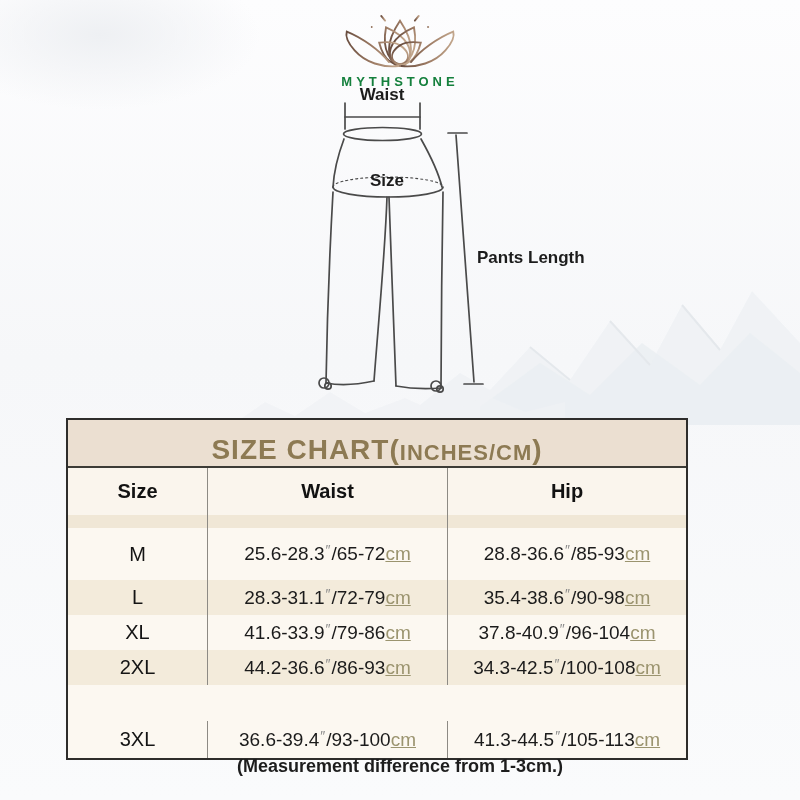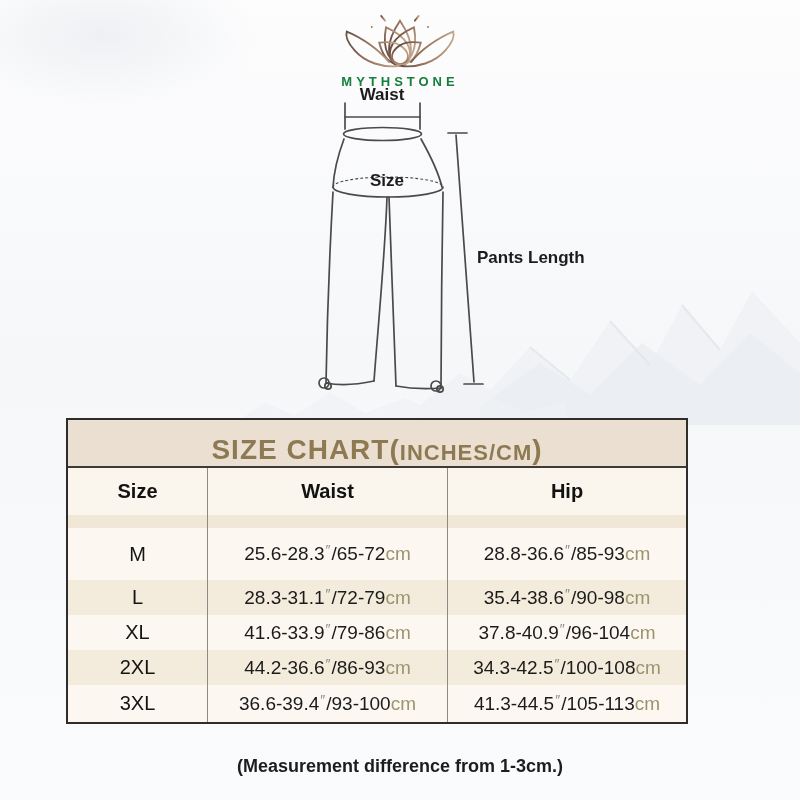--- a/index.html
+++ b/index.html
@@ -42,25 +42,25 @@
   .t-row{display:grid;grid-template-columns:139px 240px 239px;}
   .cell{display:flex;align-items:center;justify-content:center;box-sizing:border-box;}
   .cell + .cell{border-left:1px solid #8d8a84;}
   .colheader-row{height:47px;background:#faf5ed;}
   .colheader-row .cell{font-size:20px;font-weight:bold;color:#121212;}
   .sep-row{height:13px;background:#f0e7d6;}
   .row-white{background:#fcf8f1;}
   .row-beige{background:#f3ebdb;}
   .row-m{height:52px;}
   .row-std{height:35px;}
-  .row-last{height:37px;}
+  .row-last{height:37px;margin-top:36px;}
   .size-cell{font-size:20px;font-weight:500;color:#141414;}
   .measure{font-size:19px;color:#1b1b1b;white-space:nowrap;}
   .inch{color:#8c8c8c;font-size:14px;position:relative;top:-4px;margin:0 1px;}
-  .cm{color:#9b946f;}
+  .cm{color:#9b946f;text-decoration:underline;}
 
   .footer-note{position:absolute;left:0;top:756px;width:800px;text-align:center;
     font-size:18px;font-weight:bold;color:#1d1d1d;}
 </style>
 </head>
 <body>
 
 <div class="page">
 
   <svg class="wm wm-mountains" viewBox="0 0 380 170" preserveAspectRatio="none">

